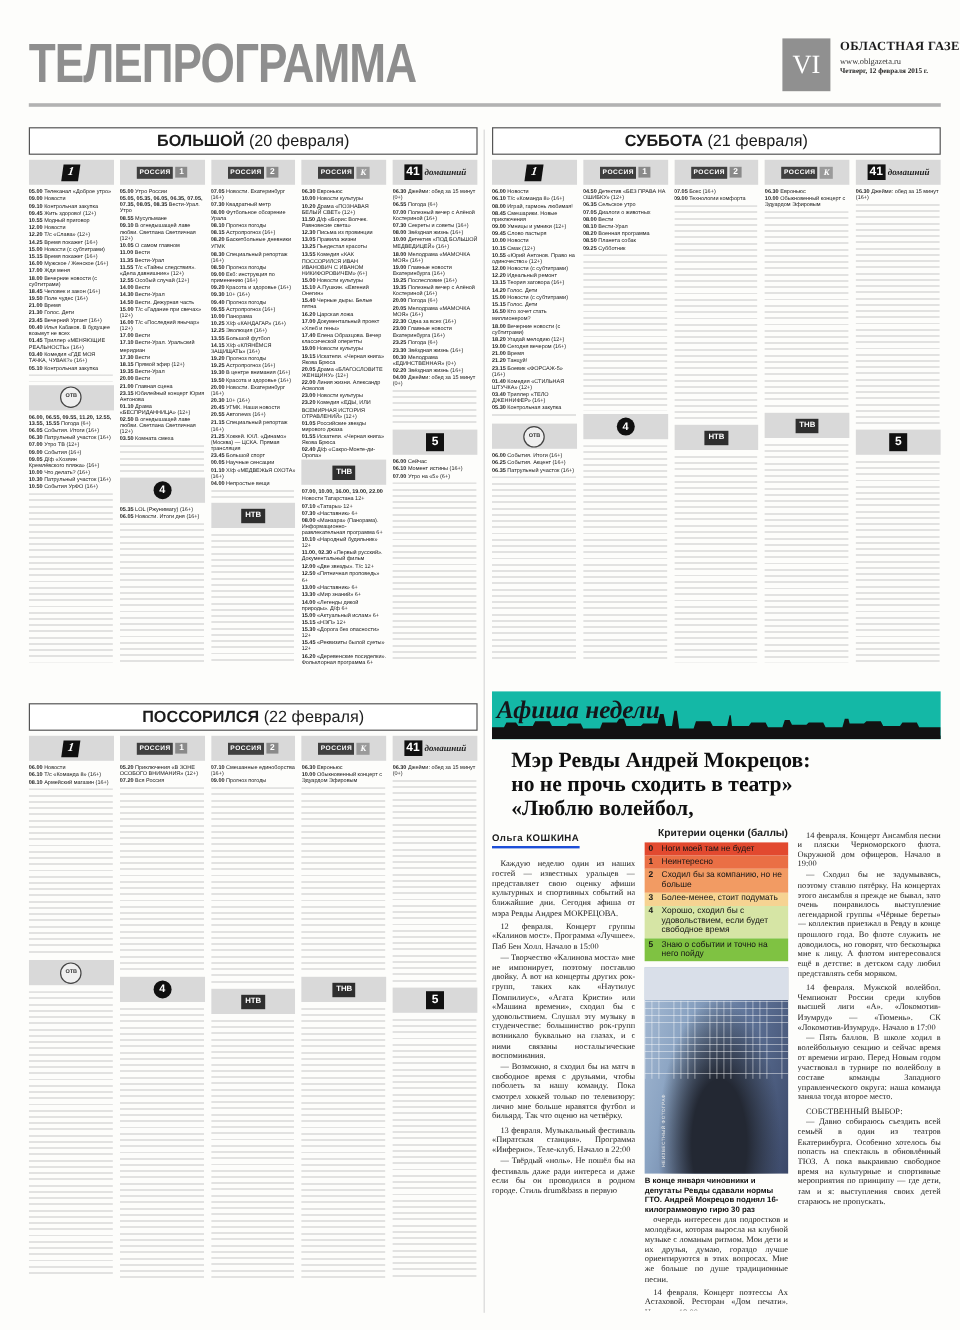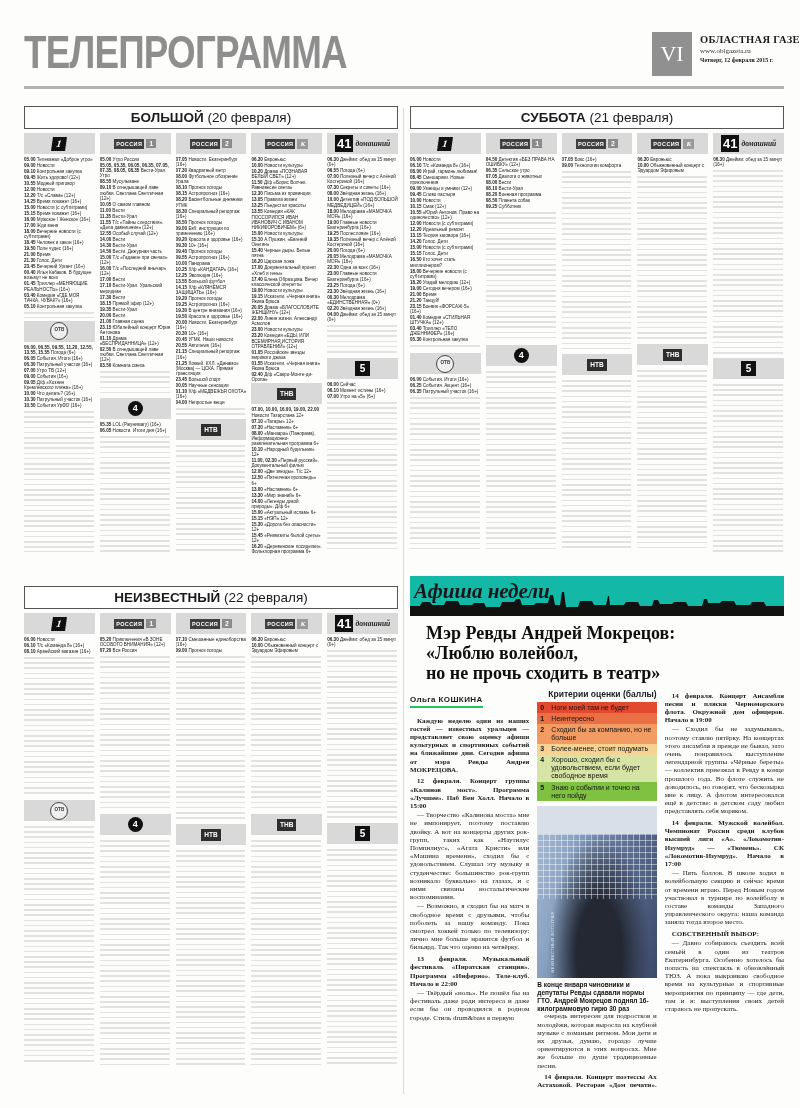--- a/index.html
+++ b/index.html
@@ -20,42 +20,42 @@
   .day-title{border:1px solid #555;text-align:center;font-size:13.5px;font-weight:700;padding:3px 0;background:#fff;}
   .day-title .dd{font-weight:400;}
   .cols{display:flex;gap:5px;margin-top:4px;}
   .col{flex:1;min-width:0;display:flex;flex-direction:column;overflow:hidden;}
   #sec-fri .col,#sec-sat .col{height:422px;} #sec-sun .col{height:455px;}
   .chead{background:#d9d9d9;height:21px;flex:none;display:flex;align-items:center;justify-content:center;gap:2px;margin-bottom:3px;}
   .logo1{width:14px;height:14px;background:#101010;color:#fff;font:italic 700 10px/14px "Liberation Serif",serif;text-align:center;transform:skewX(-8deg);}
   .ros{background:#3f3f3f;color:#fff;font-size:5.5px;font-weight:700;padding:2px 2px;letter-spacing:.4px;}
   .rosn{background:#8a8a8a;color:#fff;font-size:7px;font-weight:700;padding:1px 3px;}
   .rosk{background:#9a9a9a;color:#fff;font:italic 700 7px "Liberation Serif",serif;padding:1px 3px;}
-  .n41{background:#101010;color:#fff;font-size:13px;font-weight:700;padding:1px 2px;}
+  .n41{background:#101010;color:#fff;font-size:10px;font-weight:700;padding:1px 2px;}
   .dom{font:italic 700 7.5px "Liberation Serif",serif;color:#222;}
   .otv{width:16px;height:16px;border-radius:50%;border:1.5px solid #444;background:#efefef;color:#333;font-size:4.6px;font-weight:700;line-height:13px;text-align:center;}
   .k4{width:15px;height:15px;border-radius:50%;background:#101010;color:#fff;font-size:9px;font-weight:700;line-height:15px;text-align:center;}
   .ntvb,.tnvb{background:#2e2e2e;color:#fff;font-size:6.5px;font-weight:700;padding:2.5px 3px;}
   .k5{width:15px;height:15px;background:#101010;color:#fff;font-size:10px;font-weight:700;line-height:15px;text-align:center;}
   .list{flex:none;}
   .tv-li{font-size:4.6px;line-height:5.2px;margin-bottom:.8px;color:#1b1b1b;text-align:left;}
   .tv-li b{font-weight:700;}
   .fill{flex:none;background:repeating-linear-gradient(#c7c7c7 0 1.6px,transparent 1.6px 5.2px);opacity:.5;margin:2px 1px 3px 0;}
   .fill.grow{flex:1;}
   
   #afisha{position:absolute;left:410px;top:576px;width:374px;height:520px;overflow:hidden;}
   .banner{height:40px;background:#14b8a6;position:relative;overflow:hidden;}
   .banner-title{position:relative;z-index:2;font:italic 700 21px "Liberation Serif",serif;color:#15151a;padding:3px 0 0 4px;}
   .banner svg{position:absolute;left:0;bottom:0;width:100%;height:24px;z-index:1;}
   .headline{font:700 18px/20px "Liberation Serif",serif;color:#0f0f0f;margin:7px 16px 5px;}
   .arow{display:flex;gap:8px;height:404px;overflow:hidden;font-family:"Liberation Serif",serif;}
   .acol{flex:1;min-width:0;overflow:hidden;}
-  .byline{font:700 8px "Liberation Sans",sans-serif;letter-spacing:.4px;border-bottom:2px solid #22c55e;display:inline-block;padding-bottom:2px;margin-bottom:5px;}
+  .byline{font:700 8px "Liberation Sans",sans-serif;letter-spacing:.4px;border-bottom:2px solid #1d4ed8;display:inline-block;padding-bottom:2px;margin-bottom:5px;}
   .p{font-size:7px;line-height:8.2px;text-align:justify;text-indent:7px;margin:0 0 1px;}
-  .p.head{font-weight:700;margin-top:3.5px;}
+  .p.head{font-weight:400;margin-top:3.5px;}
   .crit-title{font:700 8.5px "Liberation Sans",sans-serif;text-align:right;margin:1px 0 3px;}
   .crit-row{display:flex;font:400 7px/8px "Liberation Sans",sans-serif;color:#151515;}
   .crit-row .n{flex:none;width:11px;font-weight:700;padding:1.6px 0 1.6px 3px;}
   .crit-row .t{flex:1;padding:1.6px 3px 1.6px 0;}
   .photo{height:172px;margin-top:5px;position:relative;overflow:hidden;
     background:linear-gradient(#d9dfe9 0 16%,rgba(0,0,0,0) 16%),
                radial-gradient(ellipse at 52% 86%,#232833 0 26%,rgba(35,40,51,0) 58%),
                linear-gradient(105deg,#a9bdd5 0%,#8aa3c2 28%,#5f7499 58%,#3b4868 100%);}
   .photo .net{position:absolute;left:0;top:16%;width:100%;height:38%;
     background:repeating-linear-gradient(90deg,rgba(255,255,255,.45) 0 .6px,rgba(0,0,0,0) .6px 6px),
@@ -420,21 +420,21 @@
       <div class="chead">
           <span class="k5">5</span>
         </div>
       <div class="fill grow"></div>
     </div>
   </div>
 </div>
 
 <div class="day" id="sec-sun">
   <div class="day-title">
-    <span>НЕИЗВЕСТНЫЙ</span>
+    <span>ПОССОРИЛСЯ</span>
     <span class="dd">(22 февраля)</span>
   </div>
   <div class="cols">
     <div class="col">
       <div class="chead">
           <span class="logo1">1</span>
         </div>
       <div class="list">
           <div class="tv-li"><b>06.00 </b>Новости</div>
           <div class="tv-li"><b>06.10 </b>Т/с «Команда 8» (16+)</div>
@@ -511,22 +511,22 @@
 <div id="afisha">
   <div class="banner">
     <div class="banner-title">Афиша недели</div>
     <svg viewBox="0 0 374 24" preserveAspectRatio="none">
       <polygon fill="#121212" points="0,24 0,14 10,14 12,10 20,10 22,13 34,13 36,9 48,9 50,13 62,13 64,11 74,11 76,15 90,15 92,10 104,10 106,7 110,7 112,13 124,13 126,11 138,11 140,3 143,3 145,13 150,13 152,0 154,0 156,15 168,15 170,9 182,9 184,13 196,13 198,4 199,4 200,13 214,13 216,10 228,10 230,14 242,14 244,8 248,8 250,12 262,12 264,10 276,10 278,14 292,14 294,7 297,7 298,11 310,11 312,9 324,9 326,13 340,13 342,10 354,10 356,14 374,14 374,24"></polygon>
       <rect x="0" y="21" width="374" height="3" fill="#121212"></rect>
     </svg>
   </div>
   <div class="headline">
     <div>Мэр Ревды Андрей Мокрецов:</div>
+    <div>но не прочь сходить в театр»</div>
     <div>«Люблю волейбол,</div>
-    <div>но не прочь сходить в театр»</div>
   </div>
   <div class="arow">
     <div class="acol">
       <div class="byline">Ольга КОШКИНА</div>
       <div>
           <div class="p head">Каждую неделю один из наших гостей — известных уральцев — представляет свою оценку афиши культурных и спортивных событий на ближайшие дни. Сегодня афиша от мэра Ревды Андрея МОКРЕЦОВА.</div>
           <div class="p head">12 февраля. Концерт группы «Калинов мост». Программа «Лучшее». Паб Бен Холл. Начало в 15:00</div>
           <div class="p">— Творчество «Калинова моста» мне не импонирует, поэтому поставлю двойку. А вот на концерты других рок-групп, таких как «Наутилус Помпилиус», «Агата Кристи» или «Машина времени», сходил бы с удовольствием. Слушал эту музыку в студенчестве: большинство рок-групп возникало буквально на глазах, и с ними связаны ностальгические воспоминания.</div>
           <div class="p">— Возможно, я сходил бы на матч в свободное время с друзьями, чтобы поболеть за нашу команду. Пока смотрел хоккей только по телевизору: лично мне больше нравятся футбол и бильярд. Так что оценю на четвёрку.</div>
           <div class="p head">13 февраля. Музыкальный фестиваль «Пиратская станция». Программа «Инферно». Теле-клуб. Начало в 22:00</div>

